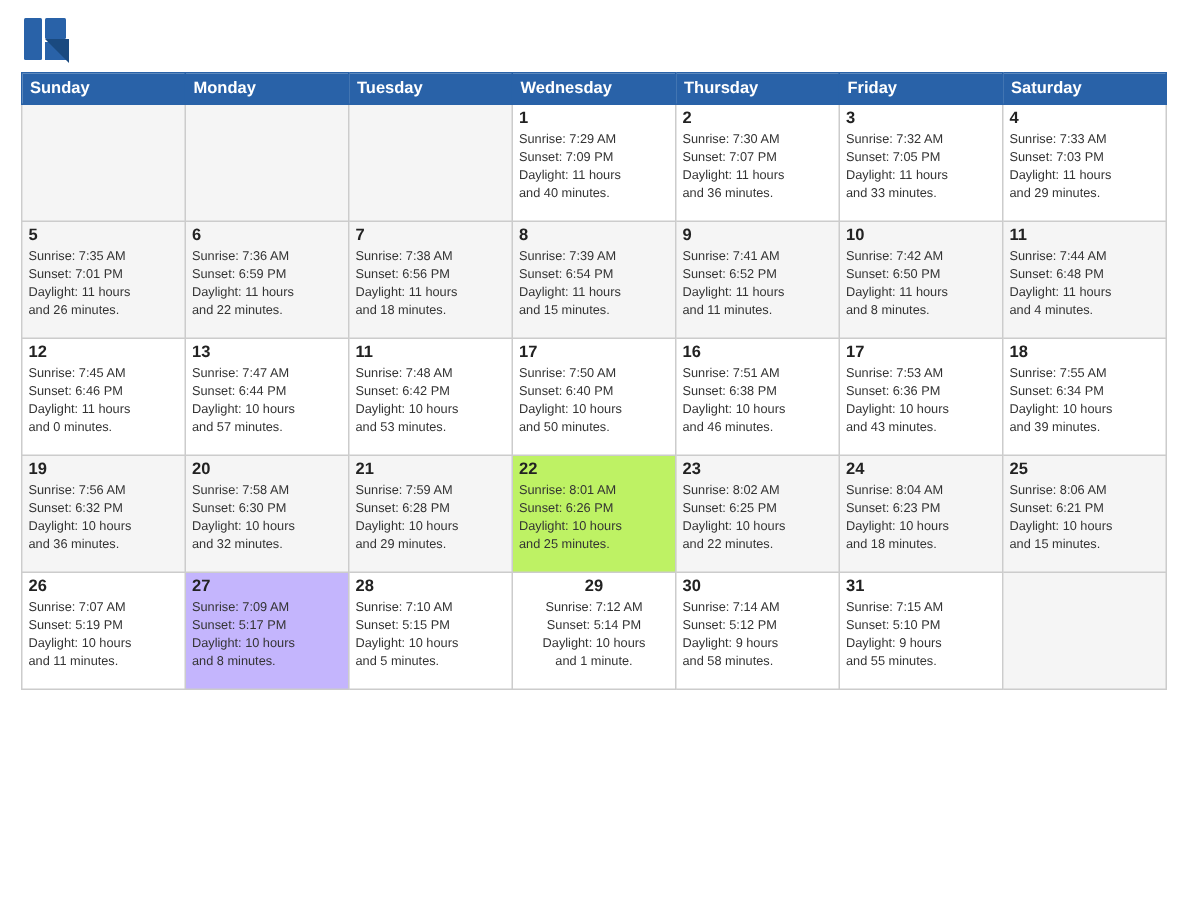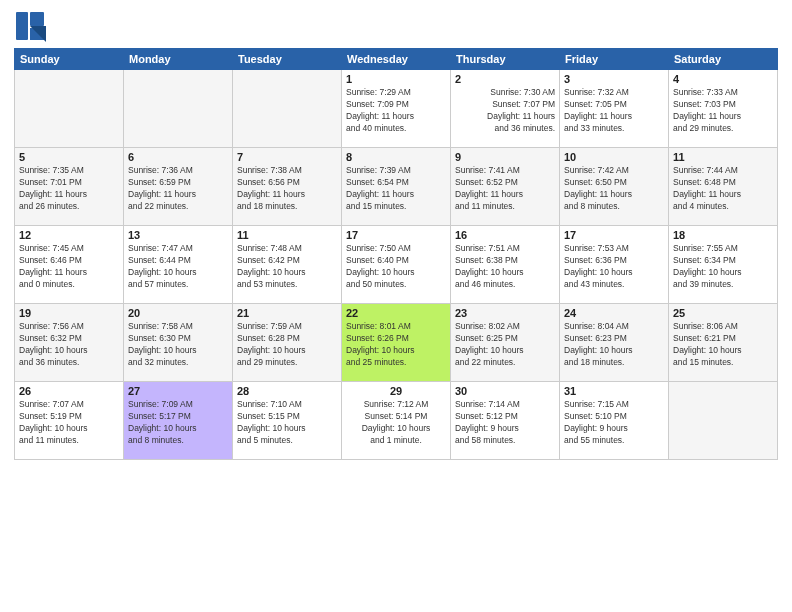--- a/index.html
+++ b/index.html
@@ -132,21 +132,21 @@
           <td class="empty-cell"></td>
           <td style="background: rgb(255, 255, 255);">
             <span class="day-num">1</span>
             <div class="day-info" style="white-space: pre-line;">Sunrise: 7:29 AM
 Sunset: 7:09 PM
 Daylight: 11 hours
 and 40 minutes.</div>
           </td>
           <td style="background: rgb(255, 255, 255);">
             <span class="day-num">2</span>
-            <div class="day-info" style="white-space: pre-line; text-align: right;">Sunrise: 7:30 AM
+            <div class="day-info" style="white-space: pre-line;">Sunrise: 7:30 AM
 Sunset: 7:07 PM
 Daylight: 11 hours
 and 36 minutes.</div>
           </td>
           <td style="background: rgb(255, 255, 255);">
             <span class="day-num">3</span>
             <div class="day-info" style="white-space: pre-line;">Sunrise: 7:32 AM
 Sunset: 7:05 PM
 Daylight: 11 hours
 and 33 minutes.</div>

